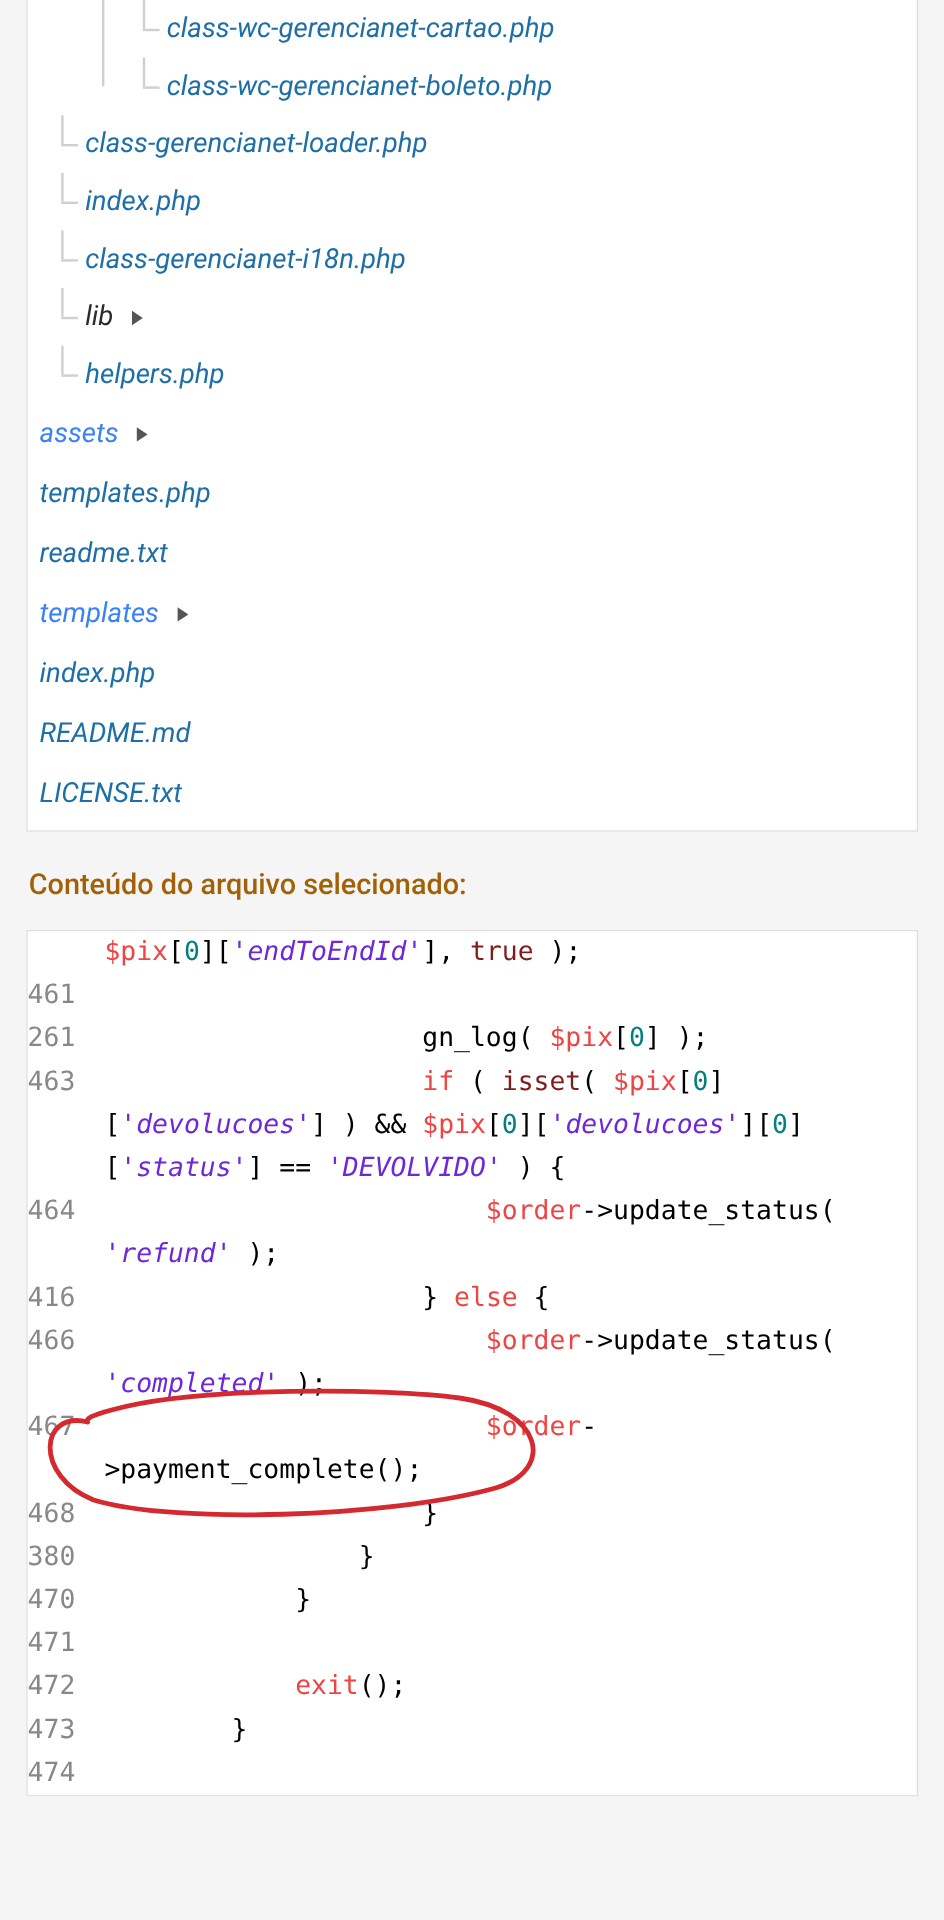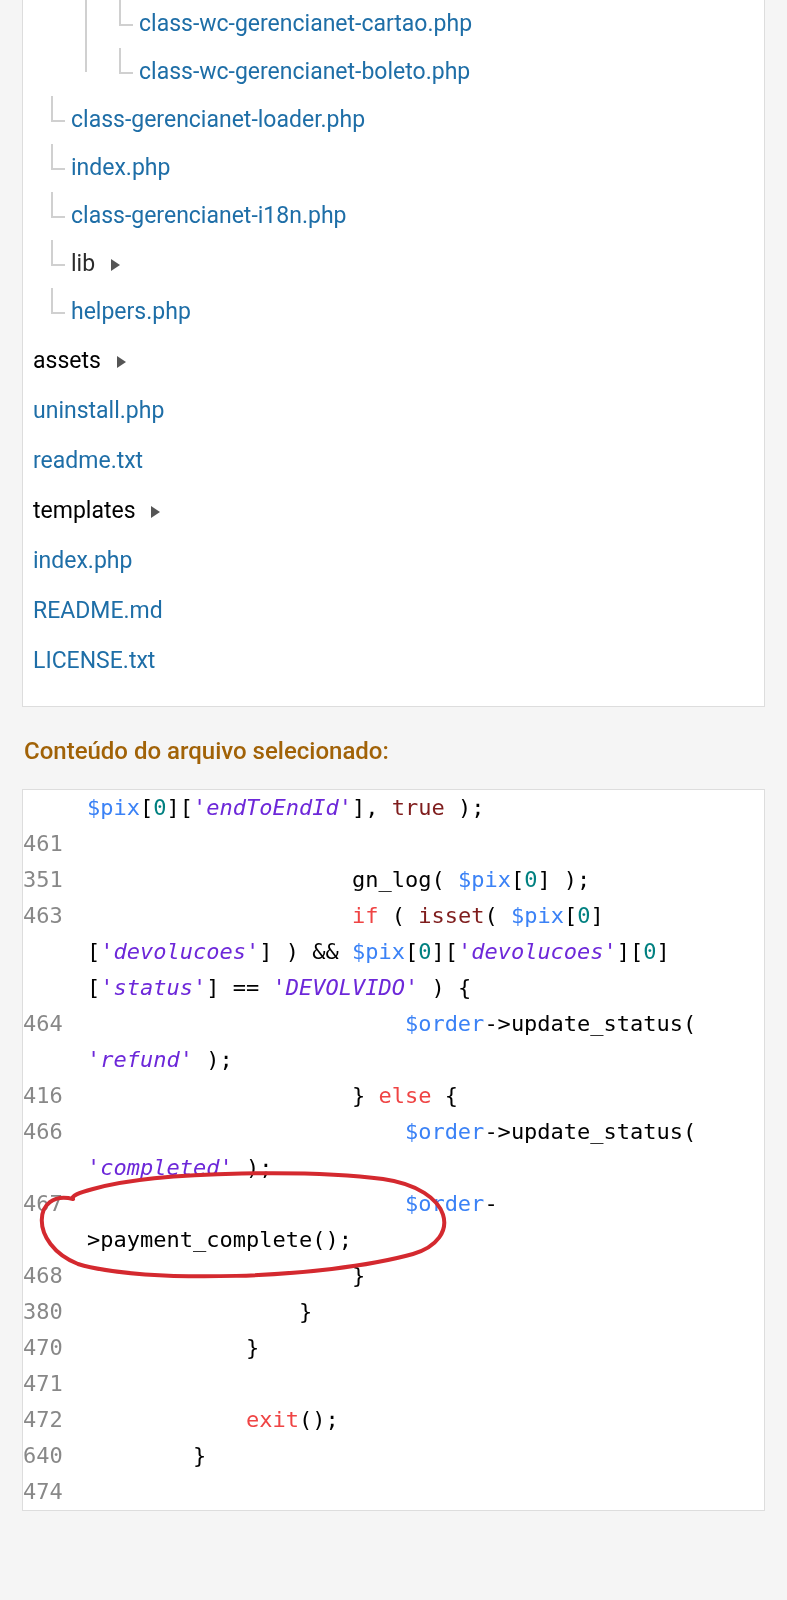--- a/index.html
+++ b/index.html
@@ -12,22 +12,23 @@
     color: #222;
     width: 787px;
   }
   .page {
     padding: 0 22px 0 22px;
   }
   .tree-box {
     border: 1px solid #ddd;
     border-top: none;
     background: #fff;
-    padding: 0 0 20px 0;
+    padding: 0 0 6px 0;
     margin-bottom: 30px;
+    font-style: italic;
   }
   ul.tree, ul.tree ul {
     list-style: none;
     margin: 0;
     padding: 0;
   }
   ul.tree > li { padding-left: 10px; }
   li.node {
     position: relative;
     padding-left: 34px;
@@ -82,21 +83,21 @@
     margin-left: 8px;
     vertical-align: middle;
   }
   .caret svg { display: block; }
   .root-item {
     font-size: 23px;
     line-height: 50px;
     padding-left: 10px;
   }
   .root-item.file a { color: #1e6ea7; text-decoration: none; }
-  .root-item.folder span.label { color: #000000; margin-top: 20px; }
+  .root-item.folder span.label { color: #3b82f6; margin-top: 20px; }
 
   h3.section-title {
     font-size: 24px;
     font-weight: 500;
     color: #a16207;
     margin: 0 0 24px 2px;
   }
 
   .code-box {
     position: relative;
@@ -117,21 +118,21 @@
     padding-right: 10px;
     color: #888;
     user-select: none;
   }
   .lc {
     flex: 1;
     white-space: pre-wrap;
     word-break: break-word;
     padding-right: 8px;
   }
-  .tok-var  { color: #3b82f6; }
+  .tok-var  { color: #ef4444; }
   .tok-num  { color: #008080; }
   .tok-str  { color: #6d28d9; font-style: italic; }
   .tok-kw   { color: #ef4444; }
   .tok-bool { color: #7f1d1d; }
   .tok-fn   { color: #000; }
   .tok-pl   { color: #000; }
 
   
   .annot {
     position: absolute;
@@ -185,21 +186,21 @@
             <a class="file-link">helpers.php</a>
           </li>
         </ul>
       </li>
     </ul>
 
     <div id="roots">
         <div class="root-item folder"><span class="folder"><span class="label">assets</span> <span class="caret"><svg width="12" height="14" viewBox="0 0 12 14">
                 <polygon points="2,1 11,7 2,13" fill="#555"></polygon>
               </svg></span></span></div>
-        <div class="root-item file"><a class="file-link">uninstall.php</a></div>
+        <div class="root-item file"><a class="file-link">templates.php</a></div>
         <div class="root-item file"><a class="file-link">readme.txt</a></div>
         <div class="root-item folder"><span class="folder"><span class="label">templates</span> <span class="caret"><svg width="12" height="14" viewBox="0 0 12 14">
                 <polygon points="2,1 11,7 2,13" fill="#555"></polygon>
               </svg></span></span></div>
         <div class="root-item file"><a class="file-link">index.php</a></div>
         <div class="root-item file"><a class="file-link">README.md</a></div>
         <div class="root-item file"><a class="file-link">LICENSE.txt</a></div>
       </div>
   </div>
 
@@ -209,21 +210,21 @@
 
   <div class="code-row">
         <div class="ln"></div>
         <div class="lc"><span class="tok-var">$pix</span><span class="tok-pl">[</span><span class="tok-num">0</span><span class="tok-pl">][</span><span class="tok-str">'endToEndId'</span><span class="tok-pl">], </span><span class="tok-bool">true</span><span class="tok-pl"> );</span></div>
       </div>
       <div class="code-row">
         <div class="ln">461</div>
         <div class="lc">&nbsp;</div>
       </div>
       <div class="code-row">
-        <div class="ln">351</div>
+        <div class="ln">261</div>
         <div class="lc"><span class="tok-pl">                    </span><span class="tok-fn">gn_log</span><span class="tok-pl">( </span><span class="tok-var">$pix</span><span class="tok-pl">[</span><span class="tok-num">0</span><span class="tok-pl">] );</span></div>
       </div>
       <div class="code-row">
         <div class="ln">463</div>
         <div class="lc"><span class="tok-pl">                    </span><span class="tok-kw">if</span><span class="tok-pl"> ( </span><span class="tok-bool">isset</span><span class="tok-pl">( </span><span class="tok-var">$pix</span><span class="tok-pl">[</span><span class="tok-num">0</span><span class="tok-pl">][</span><span class="tok-str">'devolucoes'</span><span class="tok-pl">] ) &amp;&amp; </span><span class="tok-var">$pix</span><span class="tok-pl">[</span><span class="tok-num">0</span><span class="tok-pl">][</span><span class="tok-str">'devolucoes'</span><span class="tok-pl">][</span><span class="tok-num">0</span><span class="tok-pl">][</span><span class="tok-str">'status'</span><span class="tok-pl">] == </span><span class="tok-str">'DEVOLVIDO'</span><span class="tok-pl"> ) {</span></div>
       </div>
       <div class="code-row">
         <div class="ln">464</div>
         <div class="lc"><span class="tok-pl">                        </span><span class="tok-var">$order</span><span class="tok-pl">-&gt;</span><span class="tok-fn">update_status</span><span class="tok-pl">( </span><span class="tok-str">'refund'</span><span class="tok-pl"> );</span></div>
       </div>
@@ -253,21 +254,21 @@
       </div>
       <div class="code-row">
         <div class="ln">471</div>
         <div class="lc">&nbsp;</div>
       </div>
       <div class="code-row">
         <div class="ln">472</div>
         <div class="lc"><span class="tok-pl">            </span><span class="tok-kw">exit</span><span class="tok-pl">();</span></div>
       </div>
       <div class="code-row">
-        <div class="ln">640</div>
+        <div class="ln">473</div>
         <div class="lc"><span class="tok-pl">        }</span></div>
       </div>
       <div class="code-row">
         <div class="ln">474</div>
         <div class="lc">&nbsp;</div>
       </div>
       <div class="annot" id="annot" style="left: 0px; top: 354px;">
       <svg width="440" height="140" viewBox="0 0 440 140">
         <path d="M 50 55
                  C 10 45, 5 100, 55 120

